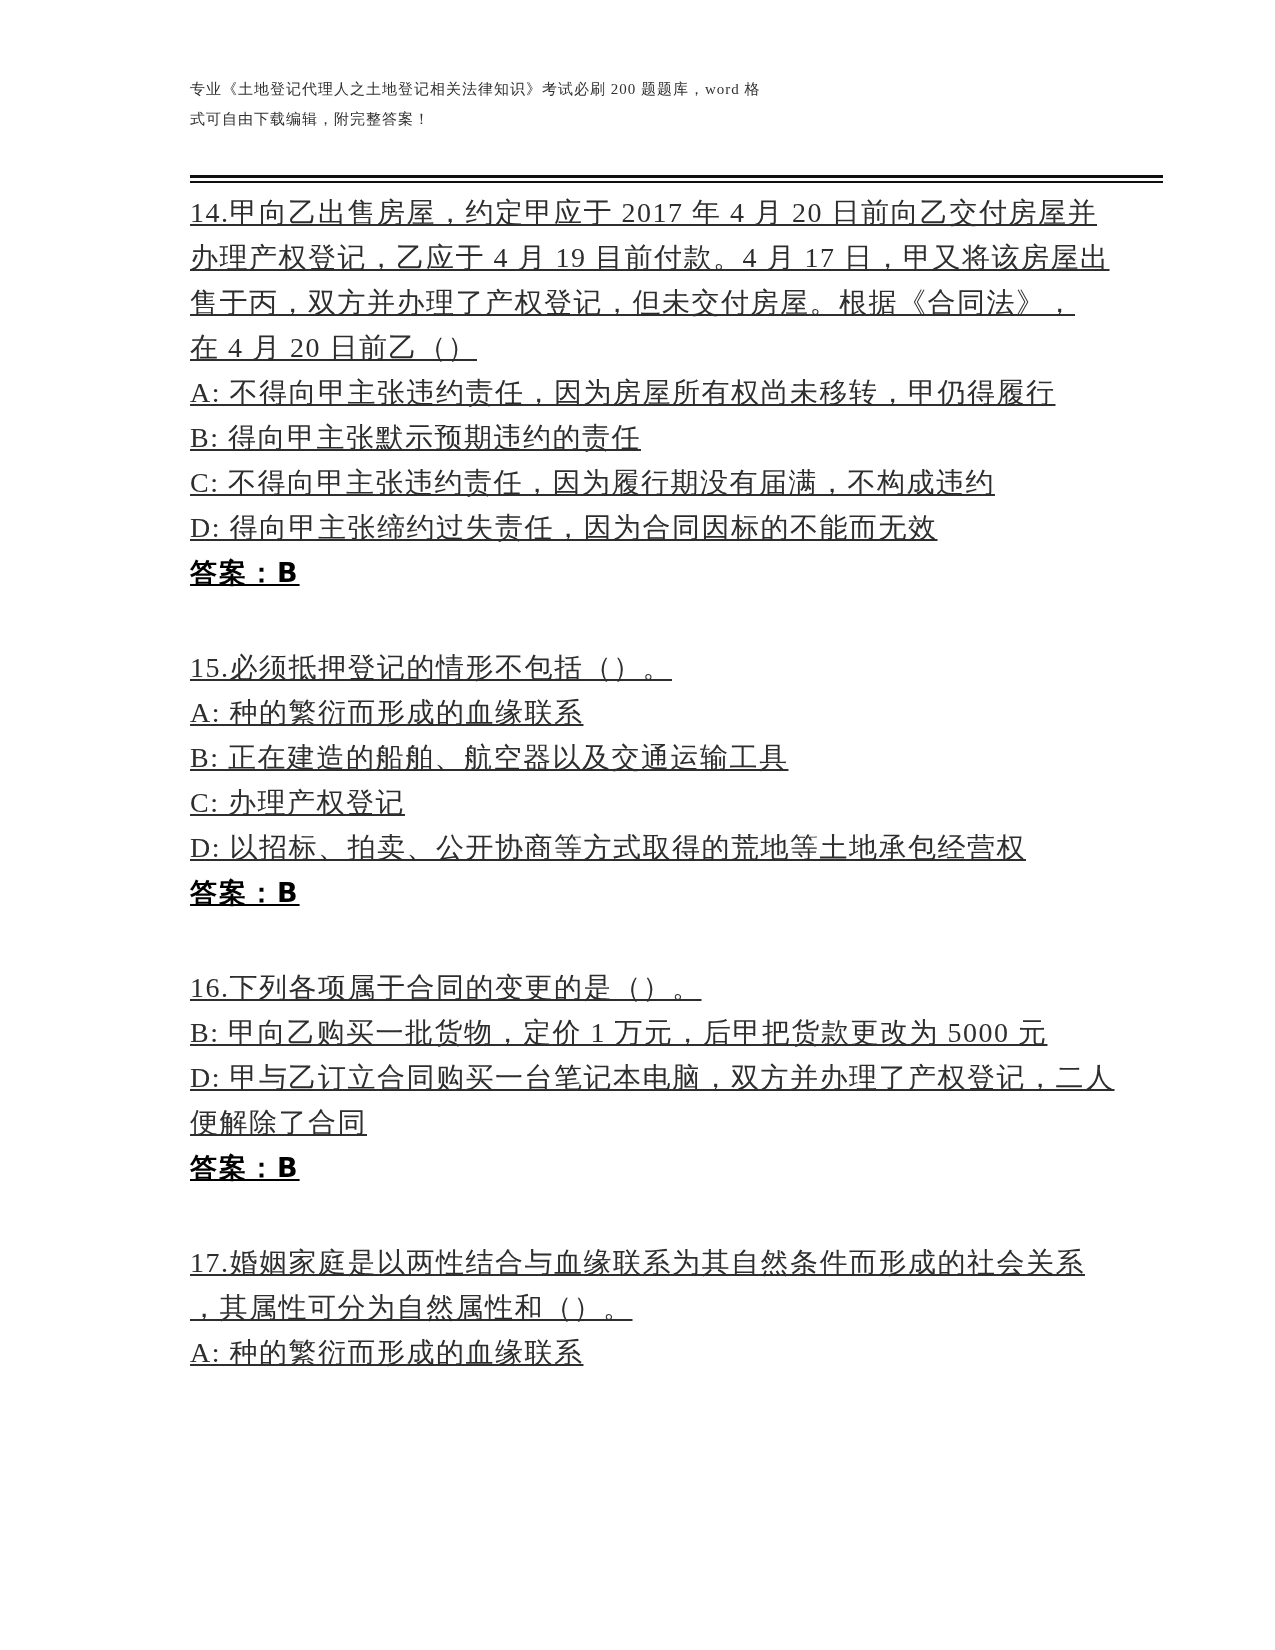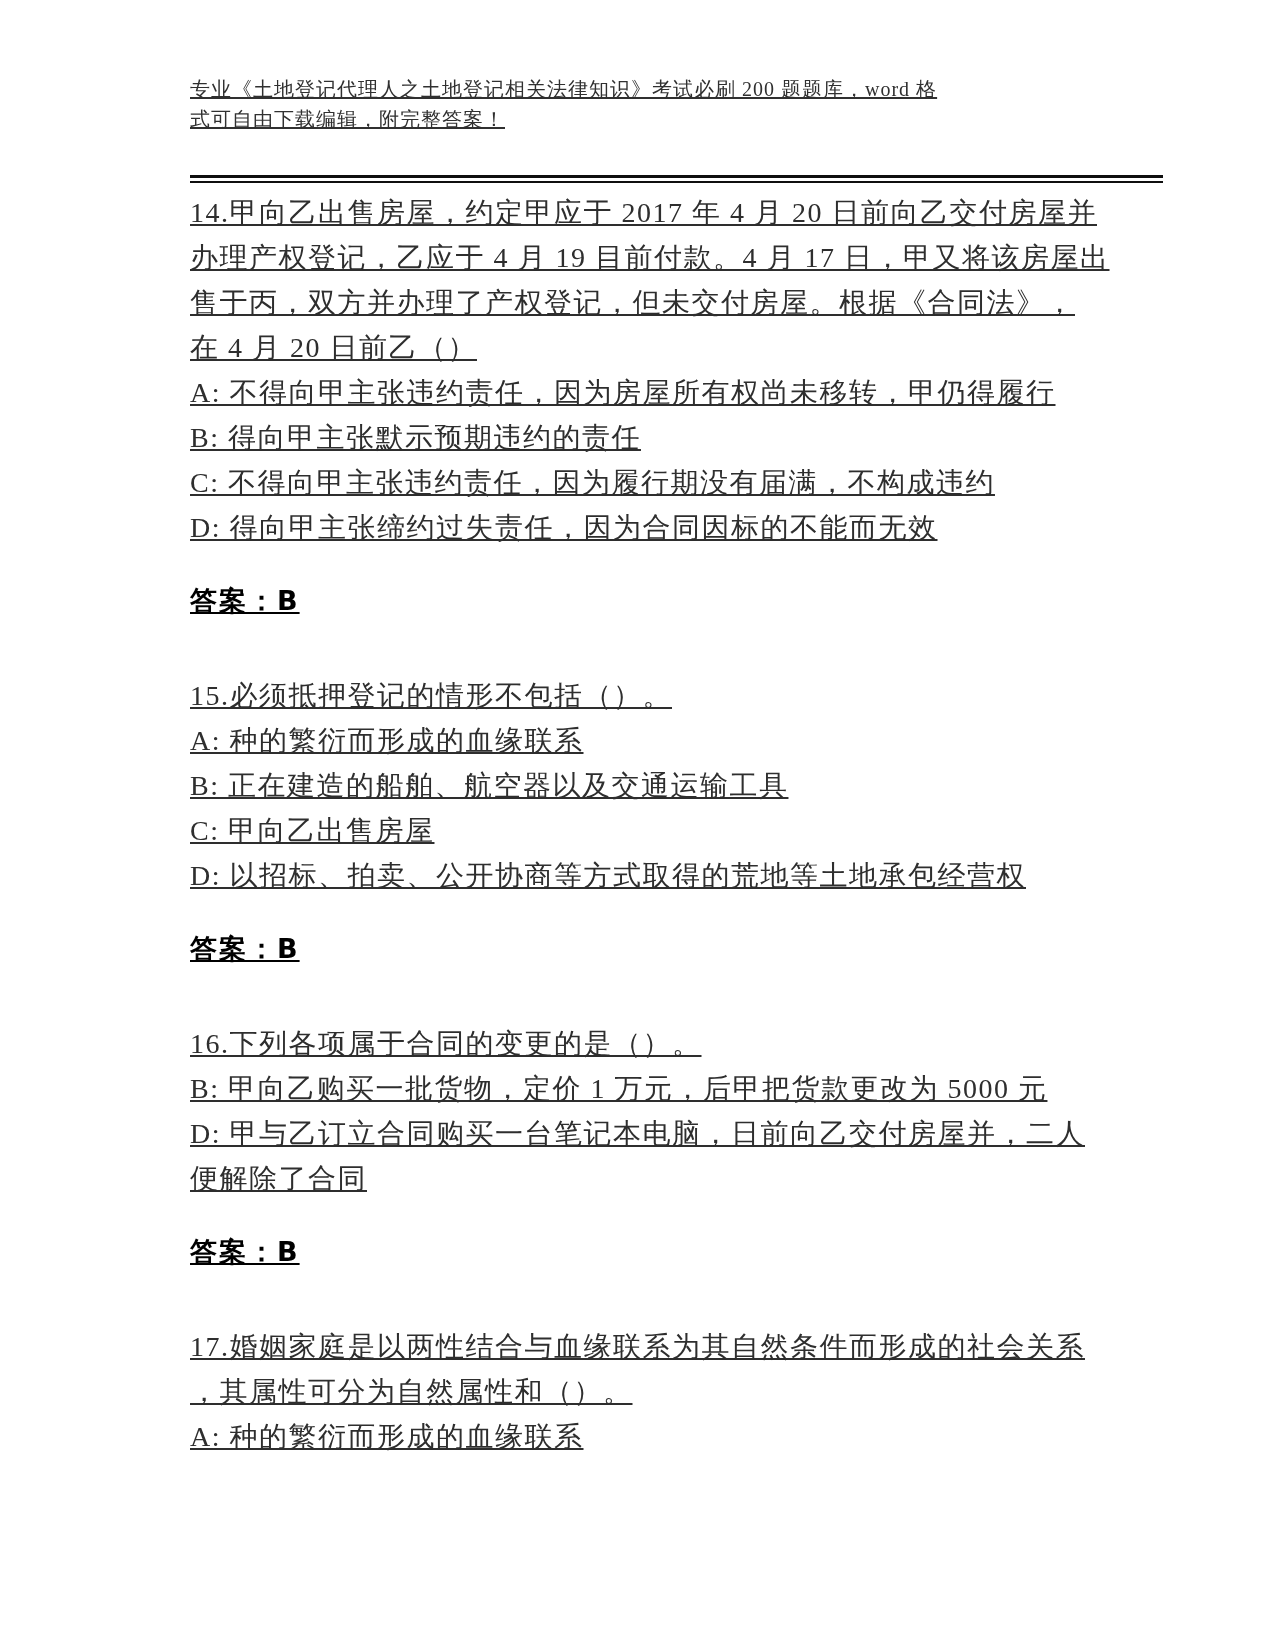--- a/index.html
+++ b/index.html
@@ -13,25 +13,24 @@
     height: 1650px;
     box-sizing: border-box;
     background: #ffffff;
     padding: 74px 112px 0 190px;
     overflow: hidden;
     font-family: "Liberation Serif", "DejaVu Serif", serif;
     color: #2e2e2e;
   }
   .doc-header {
     width: 975px;
-    font-size: 20px;
+    font-size: 15px;
     line-height: 30px;
     letter-spacing: 1px;
     color: #303030;
-    text-decoration: underline;
   }
   .header-rule {
     margin-top: 41px;
     width: 973px;
     height: 3px;
     border-top: 3px solid #0f0f0f;
     border-bottom: 2px solid #0f0f0f;
   }
   .questions {
     margin-top: 7px;
@@ -45,21 +44,20 @@
     letter-spacing: 1.5px;
     white-space: pre-wrap;
     text-decoration: underline;
   }
   .answer {
     font-family: "DejaVu Sans", "Liberation Sans", sans-serif;
     font-weight: 700;
     font-size: 27px;
     letter-spacing: 2px;
     color: #000000;
-    margin-top: 28px;
   }
 </style>
 </head>
 <body>
 
 <div class="page">
 
   <div class="doc-header">
     <div class="line-sm">专业《土地登记代理人之土地登记相关法律知识》考试必刷 200 题题库，word 格</div>
     <div class="line-sm">式可自由下载编辑，附完整答案！</div>
@@ -78,29 +76,29 @@
       <div class="line option">B: 得向甲主张默示预期违约的责任</div>
       <div class="line option">C: 不得向甲主张违约责任，因为履行期没有届满，不构成违约</div>
       <div class="line option">D: 得向甲主张缔约过失责任，因为合同因标的不能而无效</div>
       <div class="line answer">答案：B</div>
     </div>
 
     <div class="question">
       <div class="line stem">15.必须抵押登记的情形不包括（）。</div>
       <div class="line option">A: 种的繁衍而形成的血缘联系</div>
       <div class="line option">B: 正在建造的船舶、航空器以及交通运输工具</div>
-      <div class="line option">C: 甲向乙出售房屋</div>
+      <div class="line option">C: 办理产权登记</div>
       <div class="line option">D: 以招标、拍卖、公开协商等方式取得的荒地等土地承包经营权</div>
       <div class="line answer">答案：B</div>
     </div>
 
     <div class="question">
       <div class="line stem">16.下列各项属于合同的变更的是（）。</div>
       <div class="line option">B: 甲向乙购买一批货物，定价 1 万元，后甲把货款更改为 5000 元</div>
-      <div class="line option">D: 甲与乙订立合同购买一台笔记本电脑，日前向乙交付房屋并，二人</div>
+      <div class="line option">D: 甲与乙订立合同购买一台笔记本电脑，双方并办理了产权登记，二人</div>
       <div class="line option">便解除了合同</div>
       <div class="line answer">答案：B</div>
     </div>
 
     <div class="question">
       <div class="line stem">17.婚姻家庭是以两性结合与血缘联系为其自然条件而形成的社会关系</div>
       <div class="line stem">，其属性可分为自然属性和（）。</div>
       <div class="line option">A: 种的繁衍而形成的血缘联系</div>
     </div>
 

